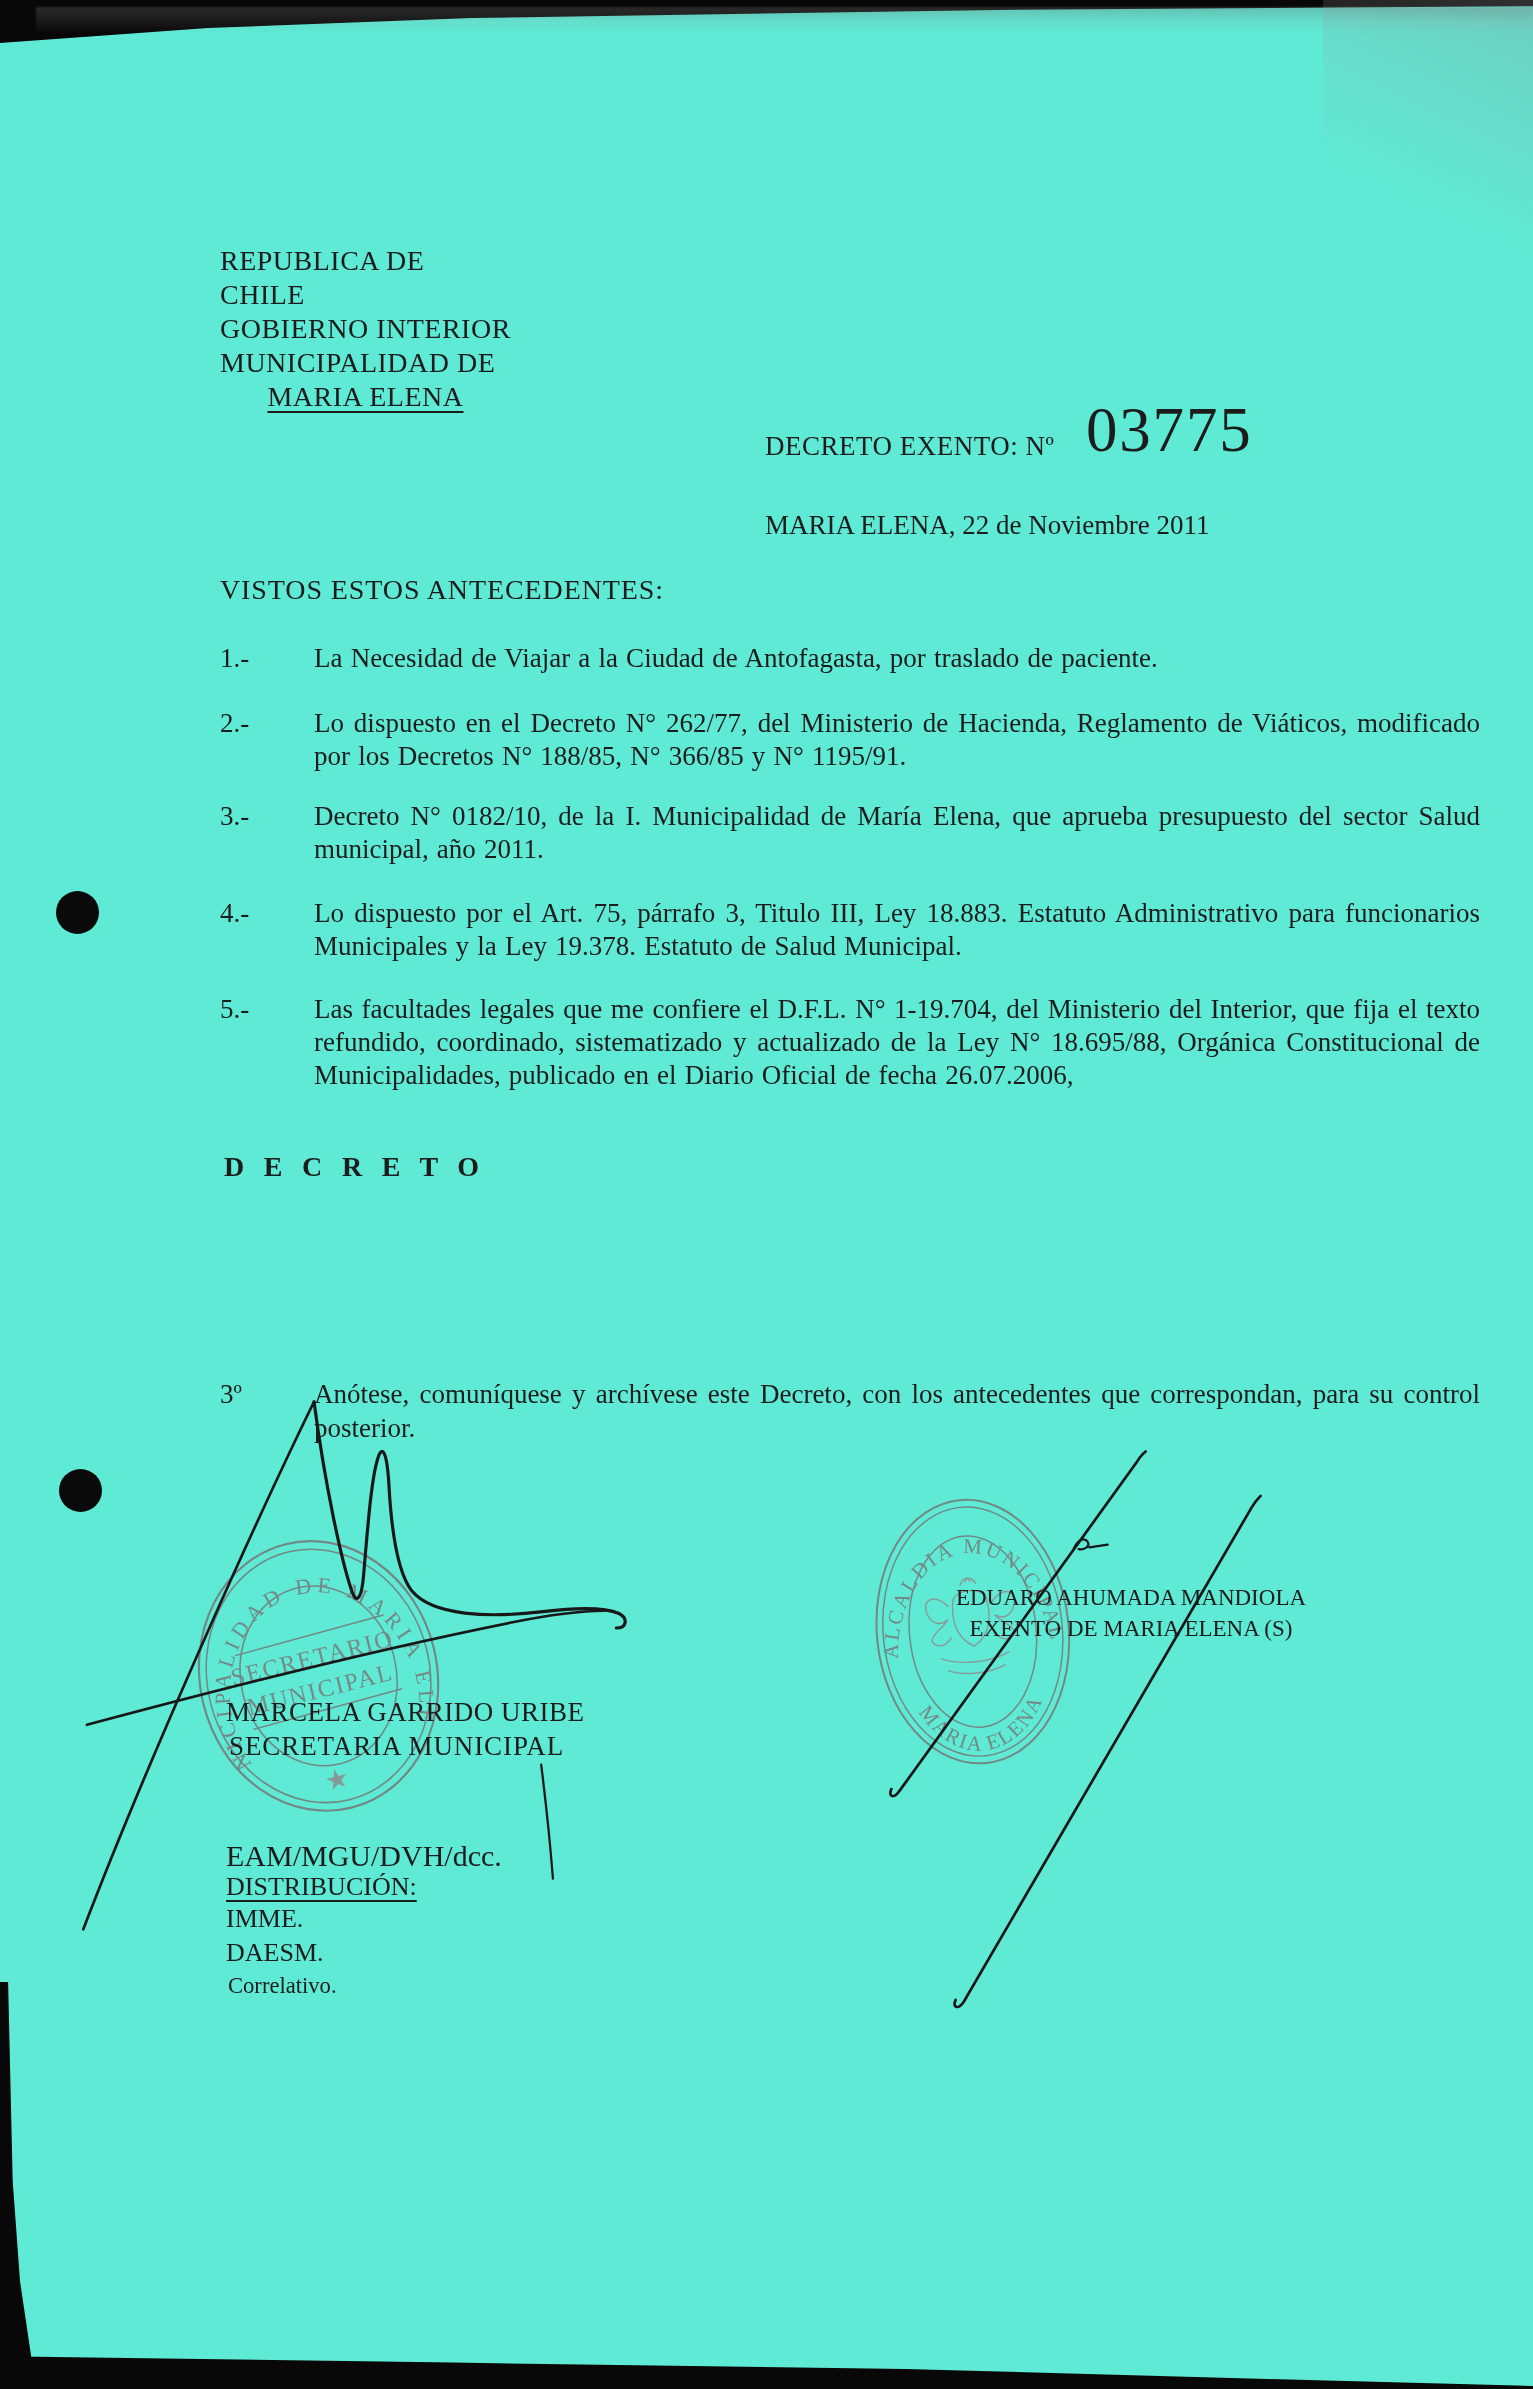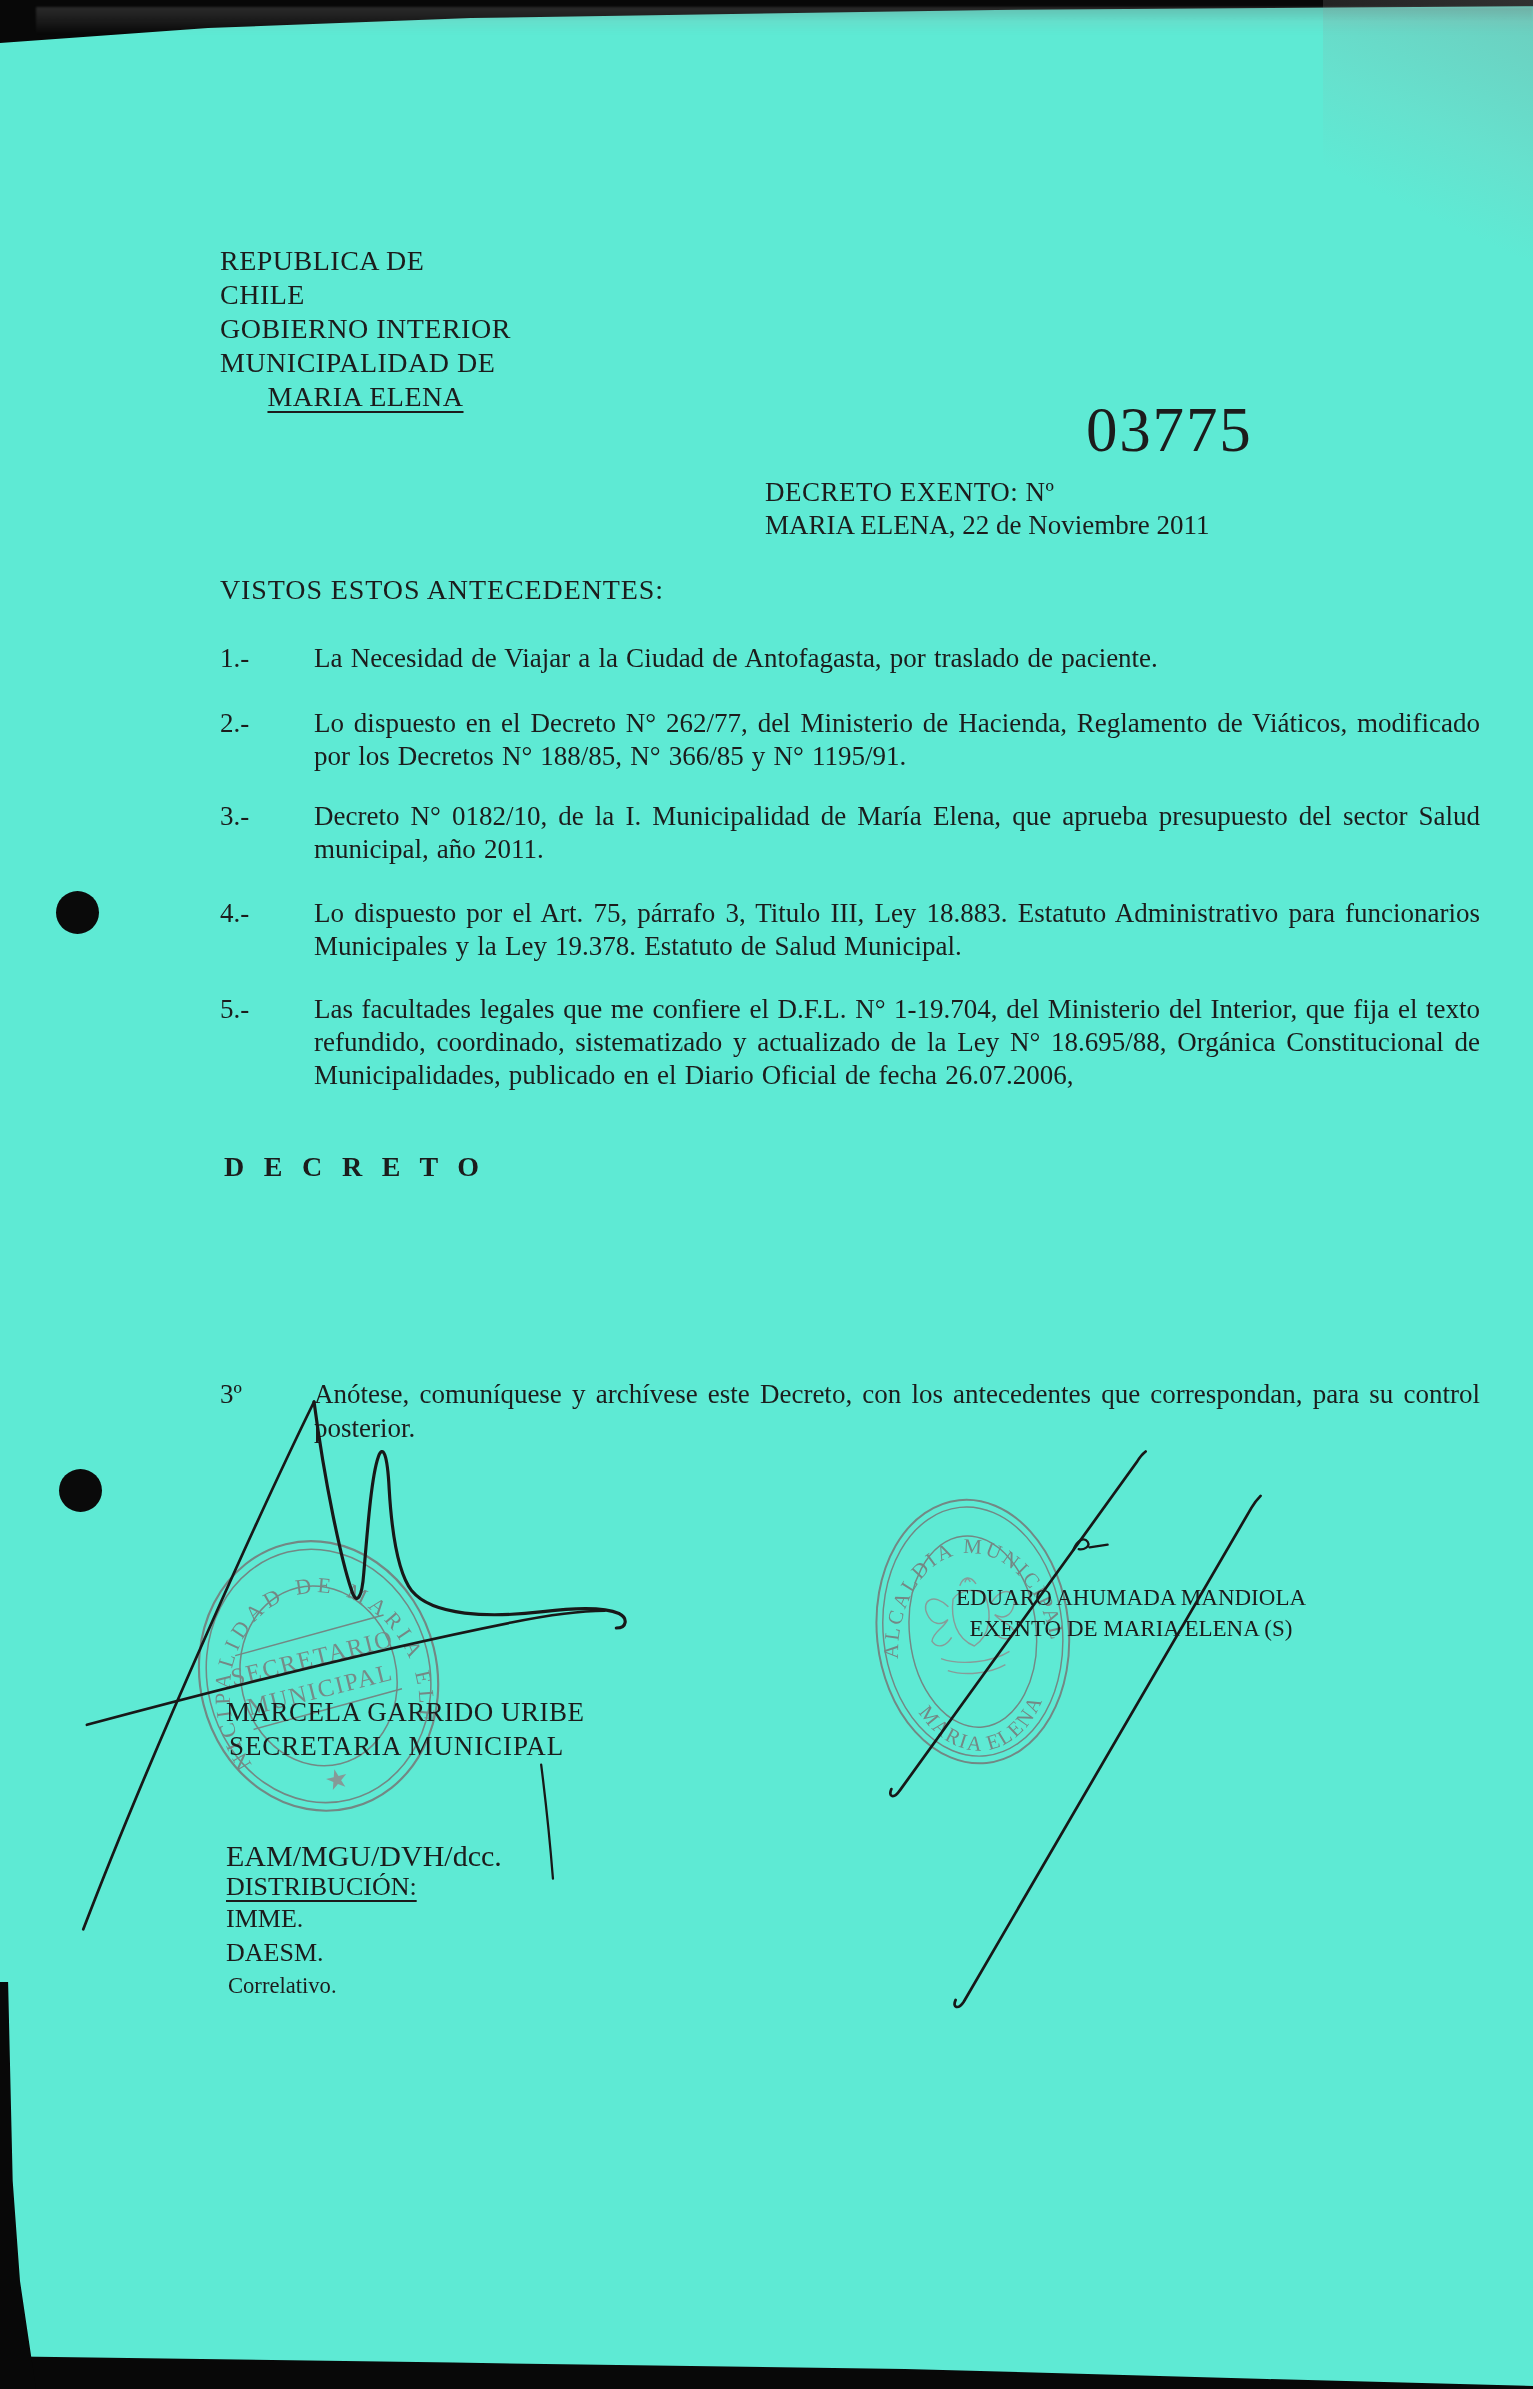--- a/index.html
+++ b/index.html
@@ -16,21 +16,21 @@
            background:linear-gradient(205deg,rgba(140,140,140,.33),rgba(160,160,160,.12) 45%,rgba(160,160,160,0) 68%);}
   .art-bottom{left:0;top:2349px;width:1533px;height:41px;background:#080808;
            clip-path:polygon(0 7.2px,453px 13.6px,905px 20px,1267px 30px,1533px 37px,1533px 41px,0 41px);}
   .art-left{left:0;top:1982px;width:36px;height:407px;background:#080808;
            clip-path:polygon(0 0,8.1px 0,12.7px 199px,20px 299px,36px 407px,0 407px);}
   .hole{width:43px;height:43px;border-radius:50%;background:#0a0a0a;}
   
   .letterhead{left:220px;top:244px;width:291px;font-size:28px;line-height:34px;letter-spacing:0.5px;}
   .letterhead .lh4{text-align:center;text-decoration:underline;text-underline-offset:4.5px;}
   
-  .decree-label{left:765px;top:431px;font-size:27px;letter-spacing:0.5px;margin-top:46px;}
+  .decree-label{left:765px;top:431px;font-size:27px;letter-spacing:0.5px;}
   .decree-number{left:1086px;top:399px;font-size:63px;letter-spacing:1.8px;line-height:1;}
   .place-date{left:765px;top:510px;font-size:27px;}
   
   .vistos-heading{left:220px;top:574px;font-size:28px;letter-spacing:0.9px;}
   .item{display:flex;left:220px;width:1260px;font-size:27px;line-height:33px;word-spacing:1.4px;}
   .item .num{flex:0 0 94px;}
   .item .txt{flex:1;text-align:justify;}
   .decreto-heading{left:224px;top:1151px;font-size:28px;font-weight:bold;letter-spacing:6.3px;}
   .d1{top:1215px;line-height:35px;}
   .d2{top:1313px;}

